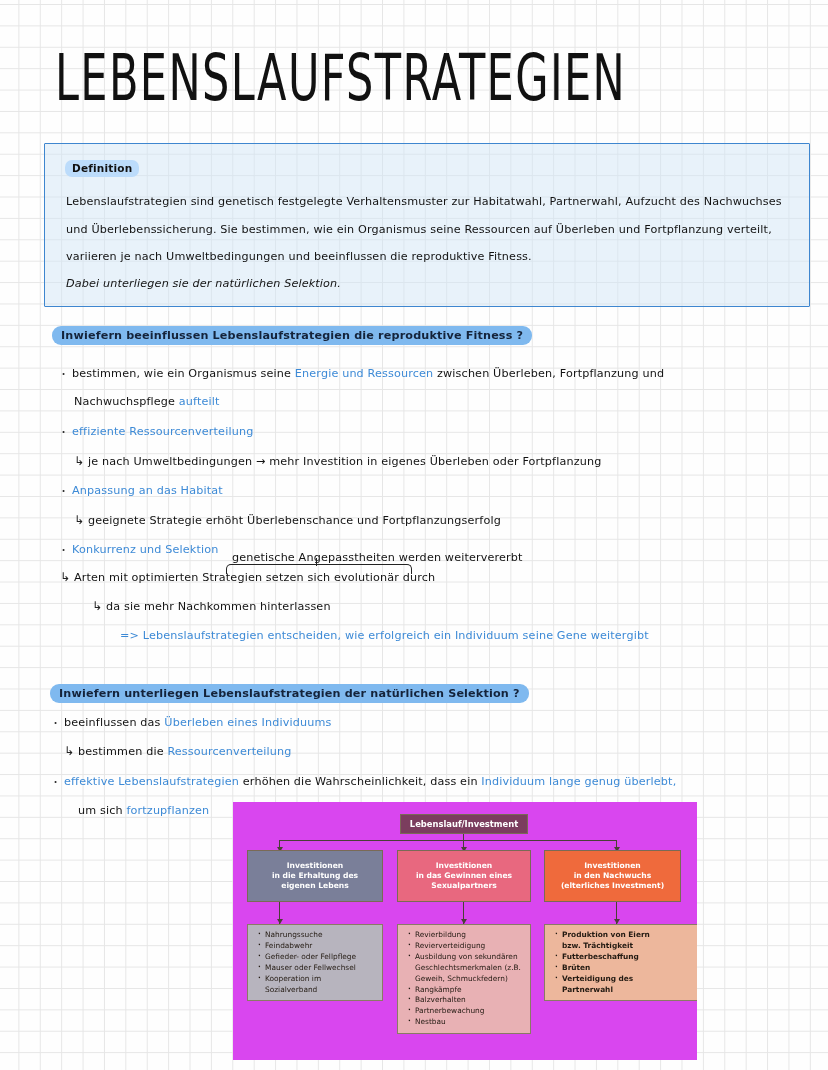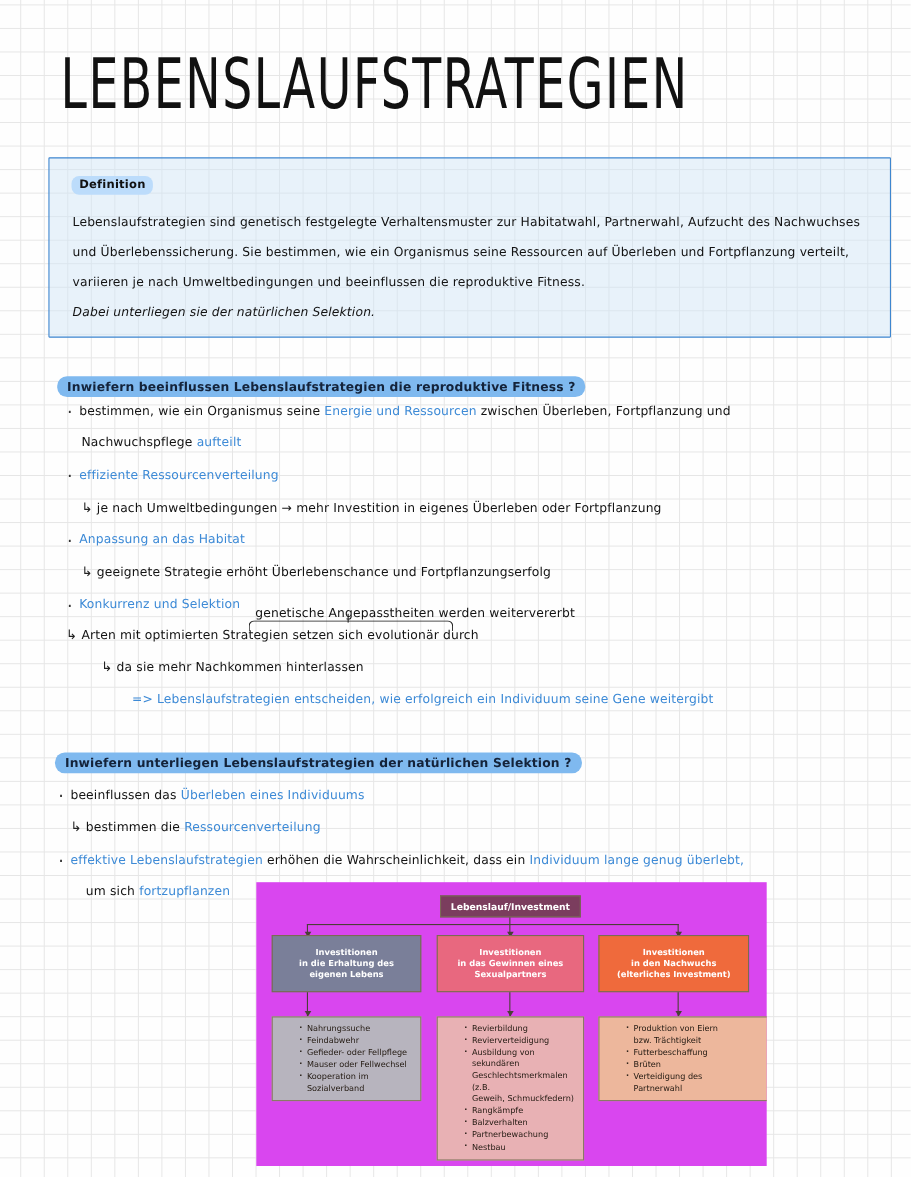--- a/index.html
+++ b/index.html
@@ -93,21 +93,21 @@
     position: absolute;
     font-size: 11.2px;
     font-weight: 700;
     color: #14233a;
     background: #7fb9ef;
     border-radius: 9px;
     padding: 2.5px 9px 3px 9px;
     letter-spacing: 0.15px;
     white-space: nowrap;
   }
-  #section-heading-1 { left: 52px; top: 342px; }
+  #section-heading-1 { left: 52px; top: 326px; }
   #section-heading-2 { left: 50px; top: 684px; }
 
   
   .note-line {
     position: absolute;
     font-size: 11.2px;
     color: #131313;
     letter-spacing: 0.15px;
     white-space: nowrap;
   }
@@ -209,34 +209,35 @@
     left: 311px; top: 48px; width: 137px; height: 52px;
     background: #ef6a3c;
   }
   .dlist {
     position: absolute;
     box-sizing: border-box;
     border: 1px solid #8a7a65;
     font-size: 7.4px;
     line-height: 10.4px;
     color: #231a12;
-    padding: 5px 6px 5px 24px;
+    padding: 5px 6px 5px 10px;
     text-align: left;
   }
   #dlist-0 {
     left: 14px; top: 122px; width: 136px; min-height: 72px;
     background: #b7b4be;
   }
   #dlist-1 {
     left: 164px; top: 122px; width: 134px; min-height: 110px;
     background: #e8b1b4;
   }
   #dlist-2 {
     left: 311px; top: 122px; width: 155px; min-height: 72px;
     background: #edb79c;
+    font-weight: bold;
   }
   .dlist ul { margin: 0; padding: 0; list-style: none; }
   .dlist li {
     position: relative;
     padding-left: 7px;
     margin-bottom: 0.5px;
   }
   .dlist li::before {
     content: "·";
     position: absolute;

